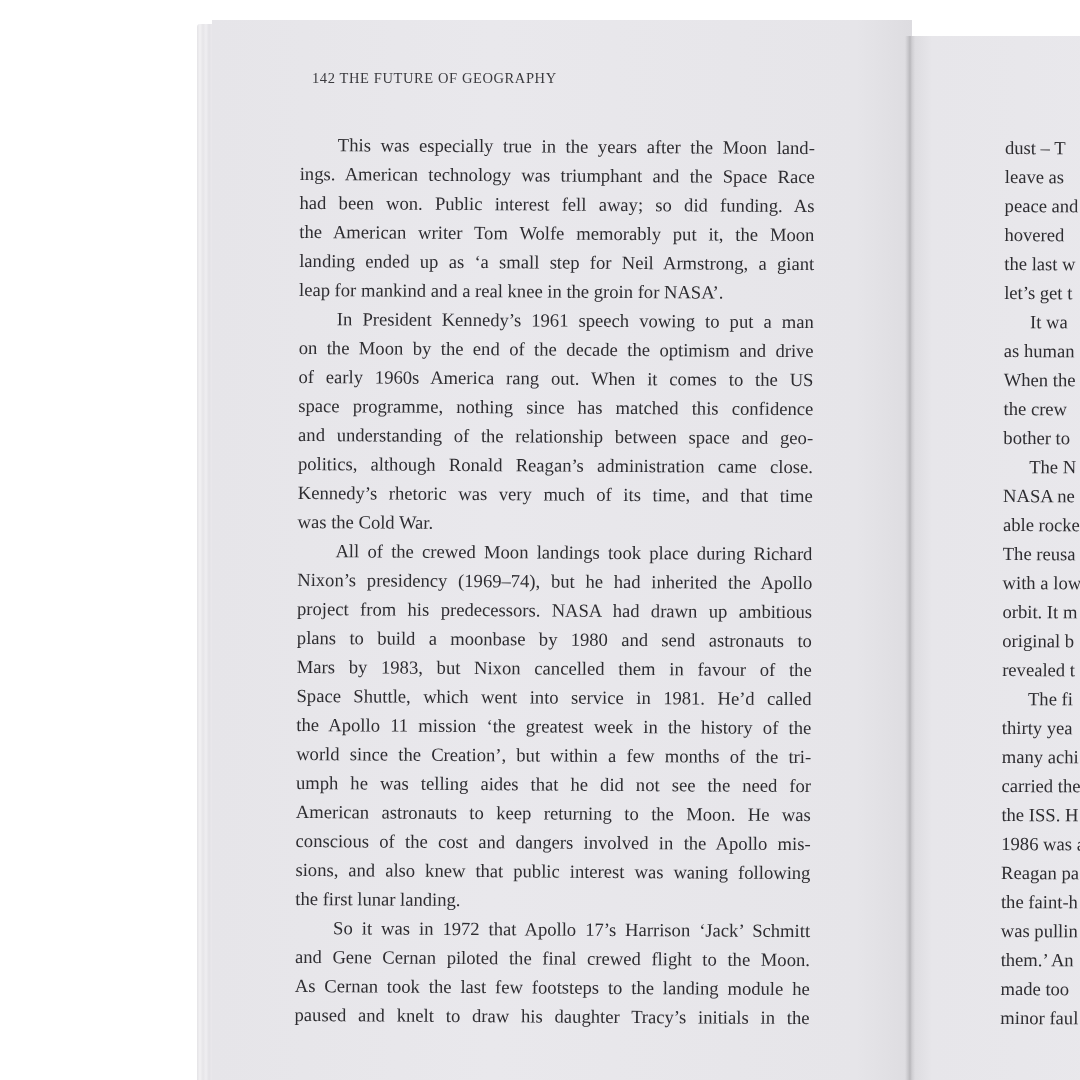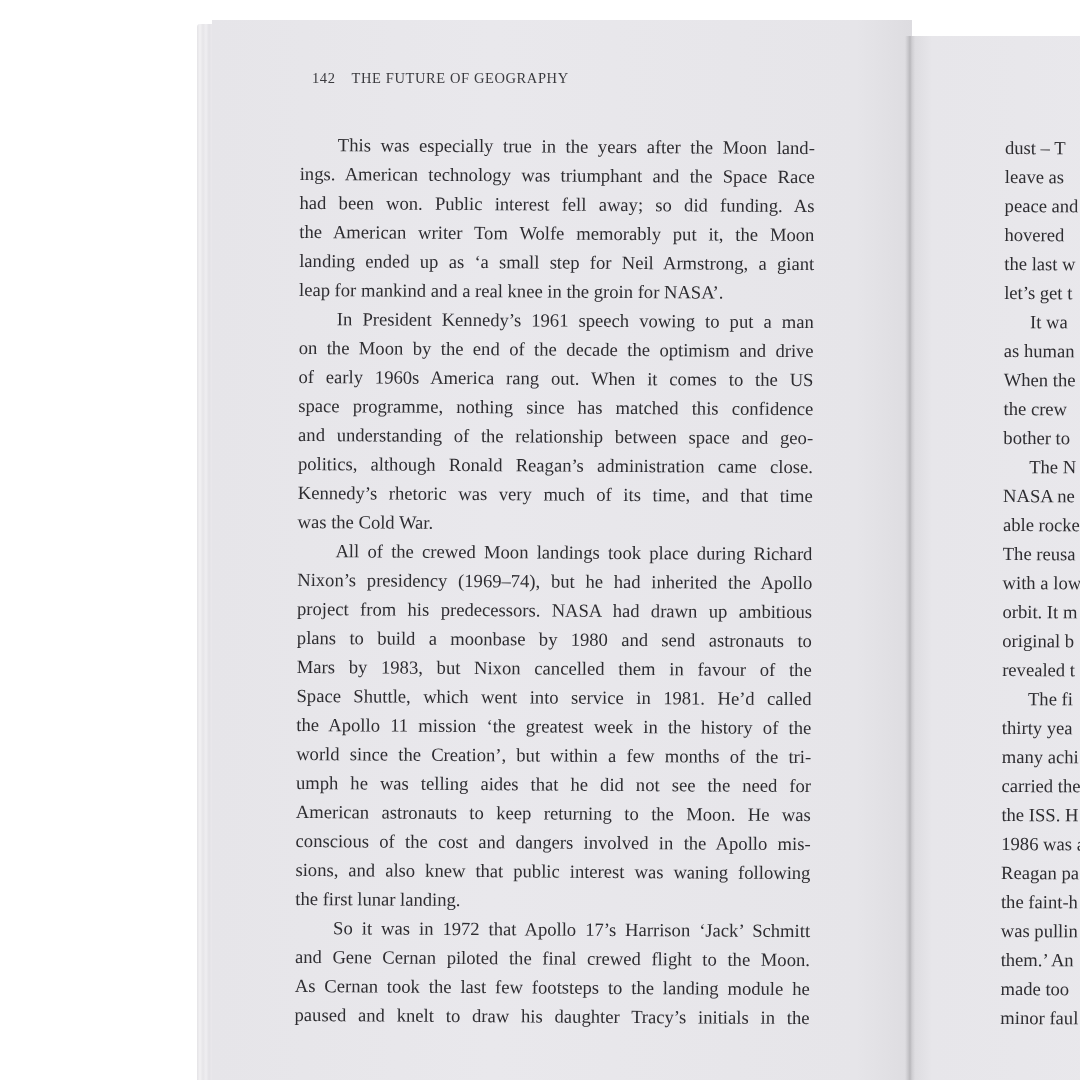--- a/index.html
+++ b/index.html
@@ -54,21 +54,21 @@
     .running-head {
       position: absolute;
       left: 312px;
       top: 70px;
       font-family: "Liberation Serif", "DejaVu Serif", serif;
       font-size: 14.5px;
       letter-spacing: 0.6px;
       color: #3a3a3e;
       white-space: nowrap;
     }
-    .running-head .folio { margin-right: 12px; }
+    .running-head .folio { }
     .body-text {
       position: absolute;
       left: 300px;
       top: 130px;
       width: 515px;
       font-family: "Liberation Serif", "DejaVu Serif", serif;
       font-size: 18.6px;
       line-height: 29px;
       color: #2e2d31;
       transform: rotate(0.35deg);

